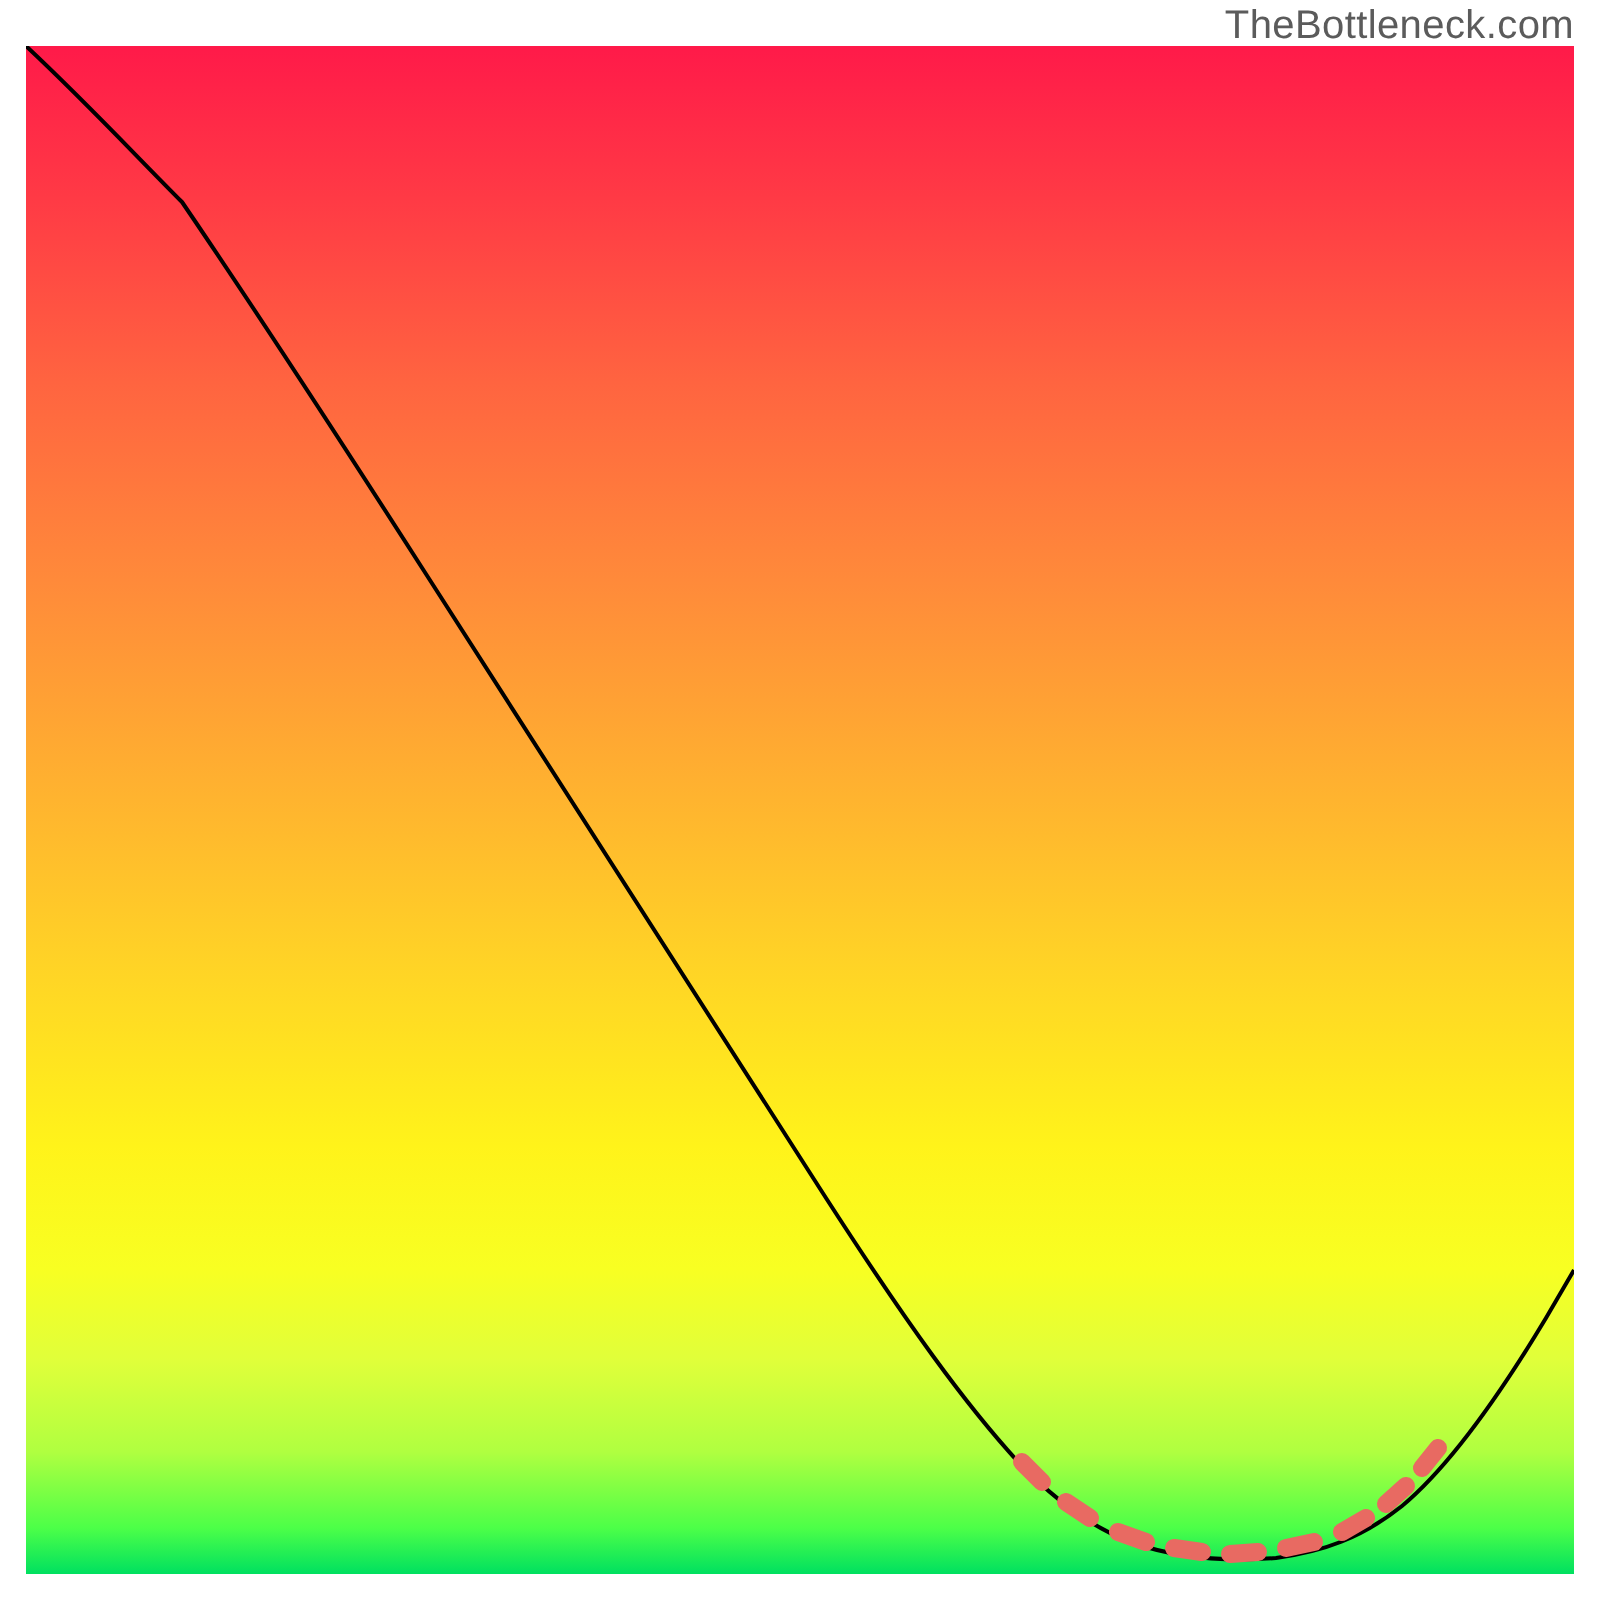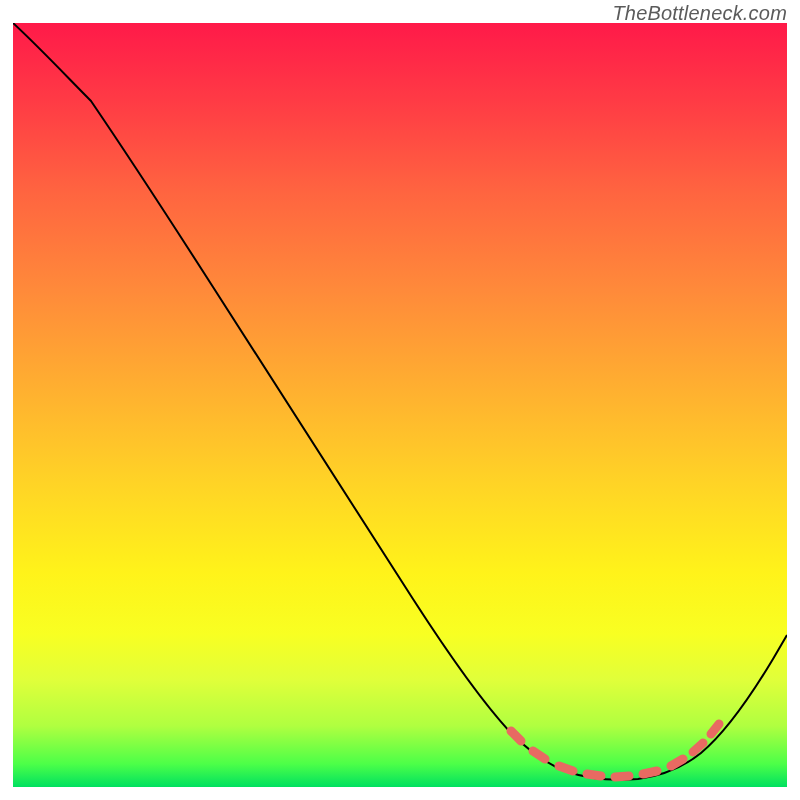--- a/index.html
+++ b/index.html
@@ -8,21 +8,20 @@
     width: 800px;
     height: 800px;
     overflow: hidden;
     font-family: Arial, Helvetica, sans-serif;
   }
   .chart-container {
     position: relative;
     width: 800px;
     height: 800px;
     background: #ffffff;
-    font-style: italic;
   }
   .plot-area {
     position: absolute;
     left: 13px;
     top: 23px;
     width: 774px;
     height: 764px;
     
     background: linear-gradient(to bottom,
       #ff1a49 0%,

